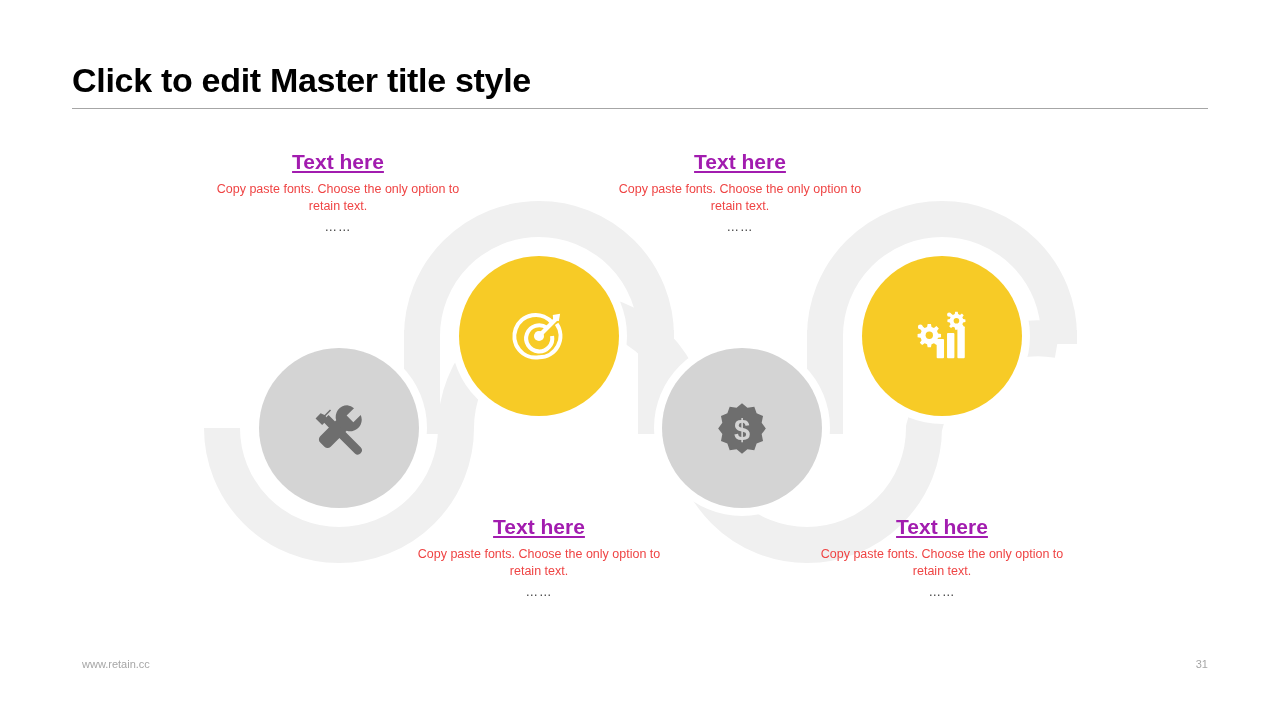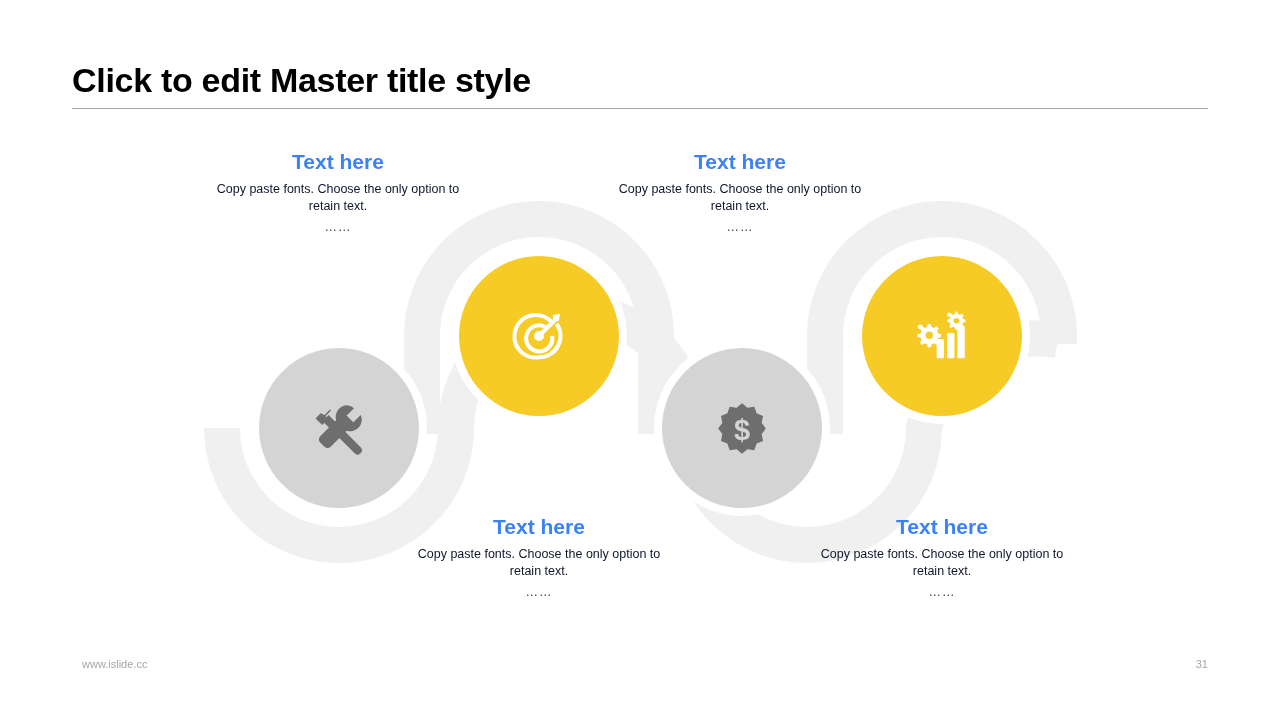--- a/index.html
+++ b/index.html
@@ -97,27 +97,28 @@
 
   
   .text-block {
     position: absolute;
     width: 260px;
     text-align: center;
   }
   .tb-heading {
     font-size: 21px;
     font-weight: bold;
-    color: #3b82f6;
+    color: #a21caf;
     line-height: 27px;
     margin: 0 0 6px 0;
+    text-decoration: underline;
   }
   .tb-body {
     font-size: 12.5px;
-    color: #0f172a;
+    color: #ef4444;
     line-height: 17px;
     margin: 0;
     text-align: center;
   }
   .tb-ellipsis {
     font-size: 12.5px;
     color: #3a3a3a;
     line-height: 17px;
     letter-spacing: 1px;
     margin: 4px 0 0 0;
@@ -251,16 +252,16 @@
     <p class="tb-body">Copy paste fonts. Choose the only option to retain text.</p>
     <p class="tb-ellipsis">……</p>
   </div>
 
   <div class="text-block" id="text-4">
     <p class="tb-heading">Text here</p>
     <p class="tb-body">Copy paste fonts. Choose the only option to retain text.</p>
     <p class="tb-ellipsis">……</p>
   </div>
 
-  <div id="footer-url">www.islide.cc</div>
+  <div id="footer-url">www.retain.cc</div>
   <div id="footer-page">31</div>
 
 </div>
 
 </body></html>

